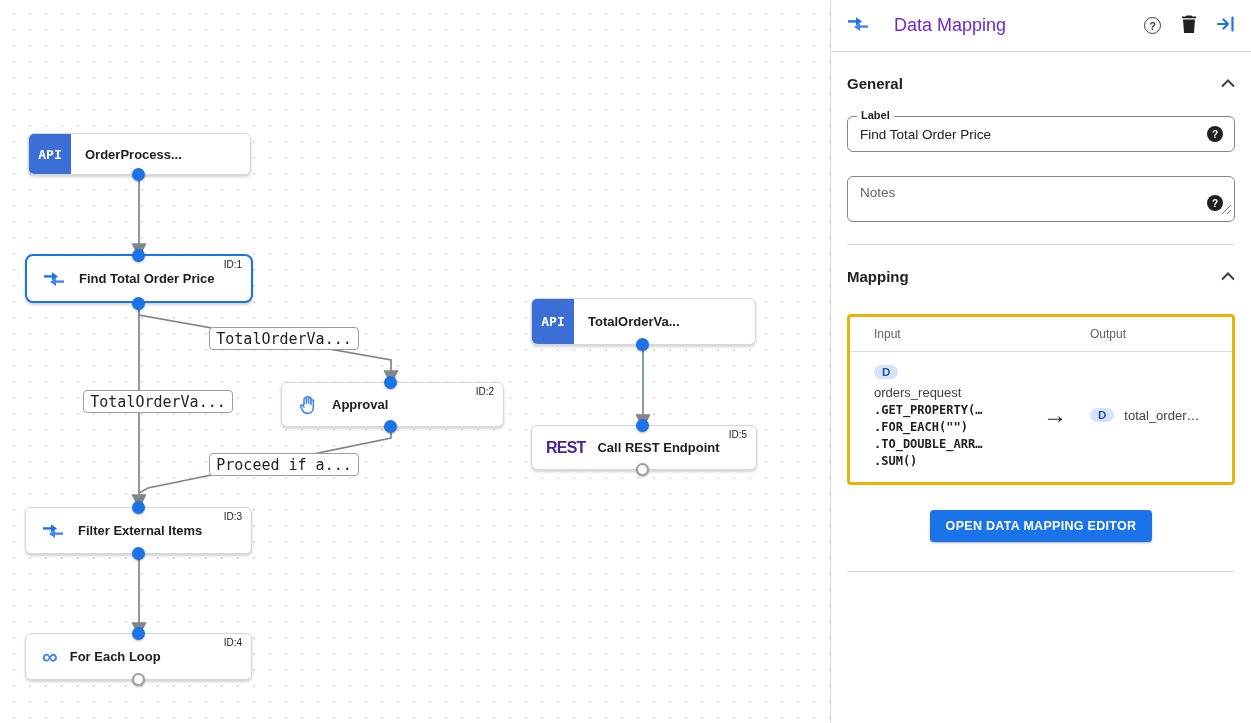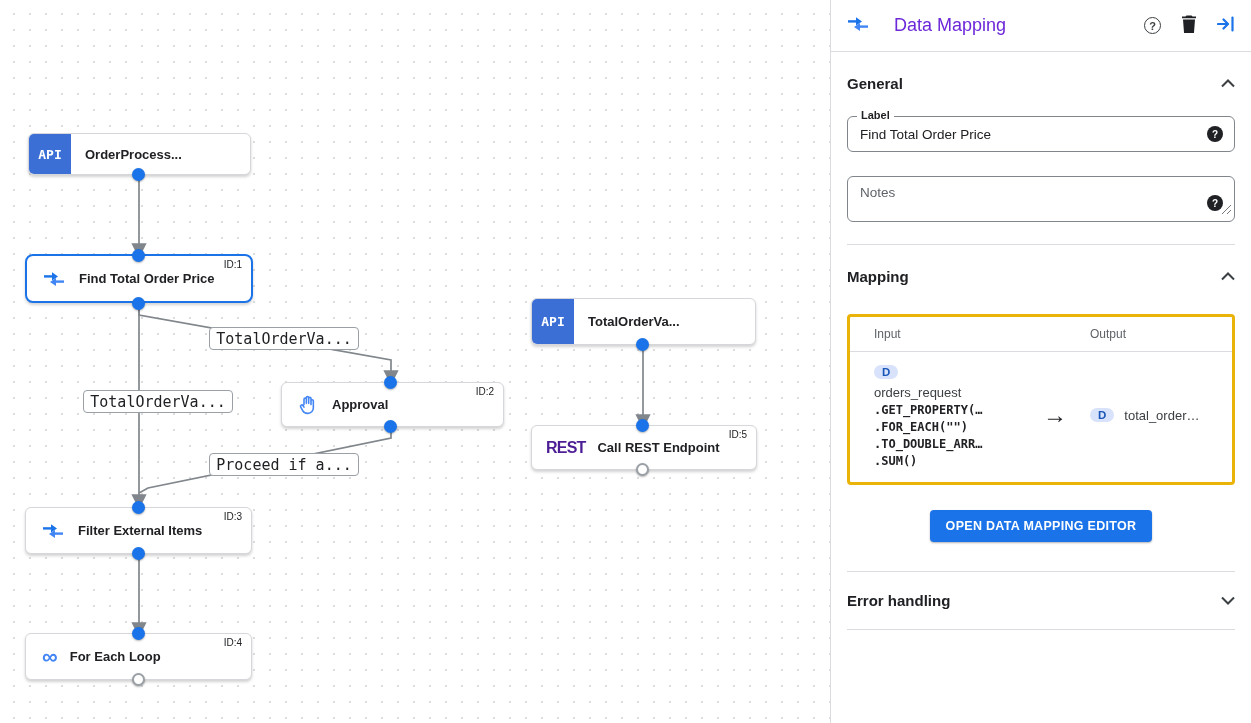--- a/index.html
+++ b/index.html
@@ -274,24 +274,15 @@
           </div>
         </div>
       </div>
 
       <div class="open-btn-row">
         <button class="open-btn">OPEN DATA MAPPING EDITOR</button>
       </div>
       <div class="divider" style="margin-top:29px;"></div>
     </div>
 
-    <div class="section">
-      <div class="sec-head eh-head">
-        <h2>Error handling</h2>
-        <svg width="14" height="9" viewBox="0 0 14 9" fill="none" stroke="#3c4043" stroke-width="2">
-            <path d="M1 1.5 L7 7.5 L13 1.5"></path>
-          </svg>
-      </div>
-      <div class="divider" style="margin-top:0;"></div>
-    </div>
 
   </div>
 </div>
 
 </body></html>

